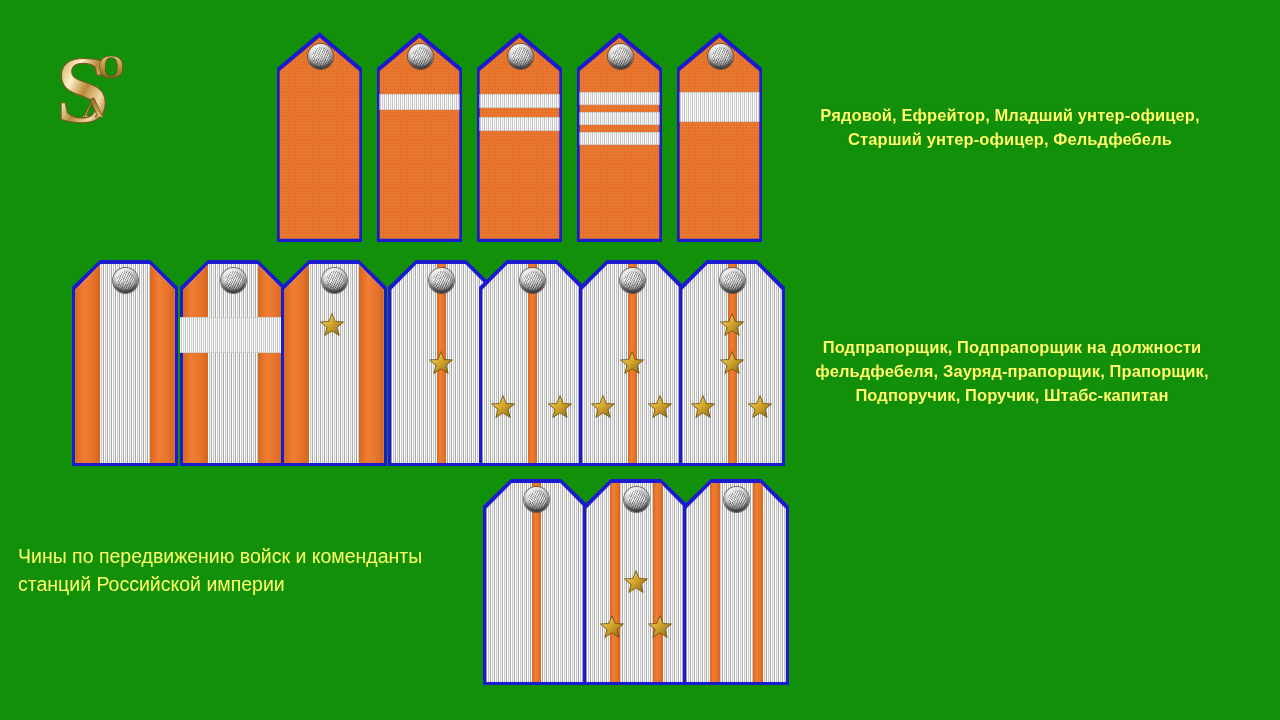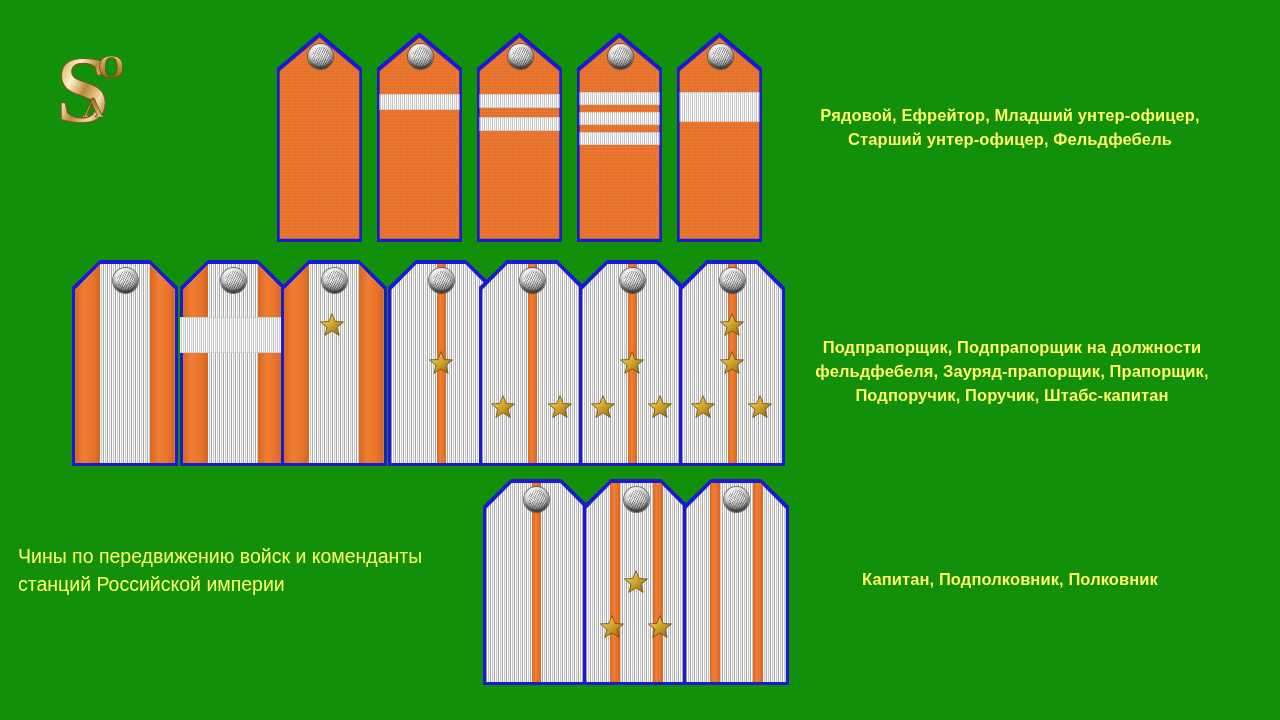--- a/index.html
+++ b/index.html
@@ -424,16 +424,15 @@
       <div class="vstripe orange-stripe" style="left:70px;width:10px;"></div>
     </div>
     <div class="btn" style="left:41px;top:8px;width:25px;height:25px;">
       <div class="emb"></div>
         <div class="shade"></div>
     </div>
   </div>
 
   <div class="caption cap-r2">Подпрапорщик, Подпрапорщик на должности фельдфебеля, Зауряд-прапорщик, Прапорщик, Подпоручик, Поручик, Штабс-капитан</div>
   <div class="caption cap-r1">Рядовой, Ефрейтор, Младший унтер-офицер, Старший унтер-офицер, Фельдфебель</div>
-  <div class="caption cap-r3">Капитан, Подполковник, Полковник</div>
   <div class="title">Чины по передвижению войск и коменданты станций Российской империи</div>
 
 </div>
 
 </body></html>

